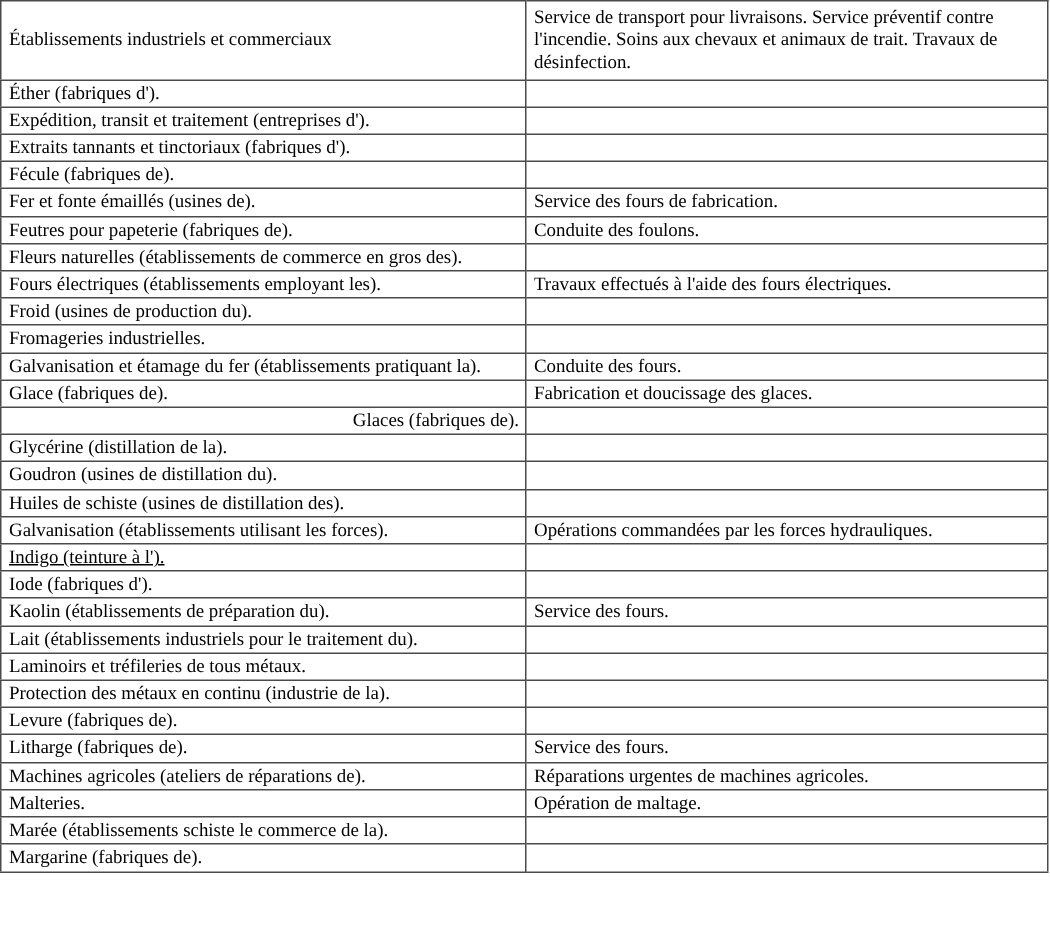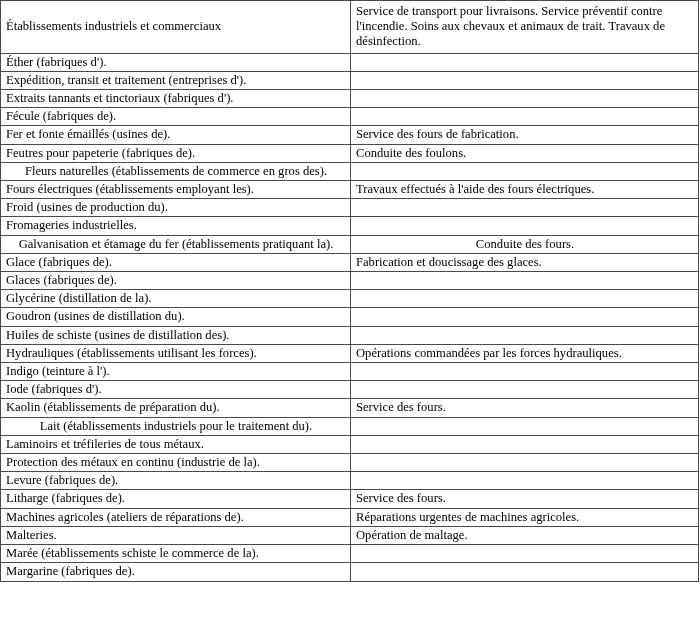--- a/index.html
+++ b/index.html
@@ -45,21 +45,20 @@
     vertical-align: middle;
     padding-top: 3px;
     padding-bottom: 3px;
   }
   .doc-table tr.header-row td.cell-service {
     vertical-align: top;
     padding-top: 3px;
   }
   .doc-table tr.tall-row td {
     vertical-align: middle;
-    text-align: center;
   }
   .cell-service {
     padding-left: 7px;
   }
   .cell-empty {
     
   }
 </style>
 </head>
 <body style="color: rgb(0, 0, 0); background: rgb(255, 255, 255);">
@@ -116,41 +115,41 @@
       </tr>
       <tr class="tall-row">
         <td class="cell-establishment" style="border-color: rgb(74, 74, 74);">Galvanisation et étamage du fer (établissements pratiquant la).</td>
         <td class="cell-service" style="border-color: rgb(74, 74, 74);">Conduite des fours.</td>
       </tr>
       <tr>
         <td class="cell-establishment" style="border-color: rgb(74, 74, 74);">Glace (fabriques de).</td>
         <td class="cell-service" style="border-color: rgb(74, 74, 74);">Fabrication et doucissage des glaces.</td>
       </tr>
       <tr>
-        <td class="cell-establishment" style="border-color: rgb(74, 74, 74);">Glaces (fabriques de).</td>
+        <td class="cell-establishment" style="border-color: rgb(74, 74, 74); text-align: right;">Glaces (fabriques de).</td>
         <td class="cell-service cell-empty" style="border-color: rgb(74, 74, 74);"></td>
       </tr>
       <tr>
         <td class="cell-establishment" style="border-color: rgb(74, 74, 74);">Glycérine (distillation de la).</td>
         <td class="cell-service cell-empty" style="border-color: rgb(74, 74, 74);"></td>
       </tr>
       <tr>
         <td class="cell-establishment" style="border-color: rgb(74, 74, 74);">Goudron (usines de distillation du).</td>
         <td class="cell-service cell-empty" style="border-color: rgb(74, 74, 74);"></td>
       </tr>
       <tr>
         <td class="cell-establishment" style="border-color: rgb(74, 74, 74);">Huiles de schiste (usines de distillation des).</td>
         <td class="cell-service cell-empty" style="border-color: rgb(74, 74, 74);"></td>
       </tr>
       <tr>
-        <td class="cell-establishment" style="border-color: rgb(74, 74, 74);">Hydrauliques (établissements utilisant les forces).</td>
+        <td class="cell-establishment" style="border-color: rgb(74, 74, 74);">Galvanisation (établissements utilisant les forces).</td>
         <td class="cell-service" style="border-color: rgb(74, 74, 74);">Opérations commandées par les forces hydrauliques.</td>
       </tr>
       <tr>
-        <td class="cell-establishment" style="border-color: rgb(74, 74, 74);">Indigo (teinture à l').</td>
+        <td class="cell-establishment" style="border-color: rgb(74, 74, 74); text-decoration: underline;">Indigo (teinture à l').</td>
         <td class="cell-service cell-empty" style="border-color: rgb(74, 74, 74);"></td>
       </tr>
       <tr>
         <td class="cell-establishment" style="border-color: rgb(74, 74, 74);">Iode (fabriques d').</td>
         <td class="cell-service cell-empty" style="border-color: rgb(74, 74, 74);"></td>
       </tr>
       <tr>
         <td class="cell-establishment" style="border-color: rgb(74, 74, 74); margin-left: 15px;">Kaolin (établissements de préparation du).</td>
         <td class="cell-service" style="border-color: rgb(74, 74, 74);">Service des fours.</td>
       </tr>

